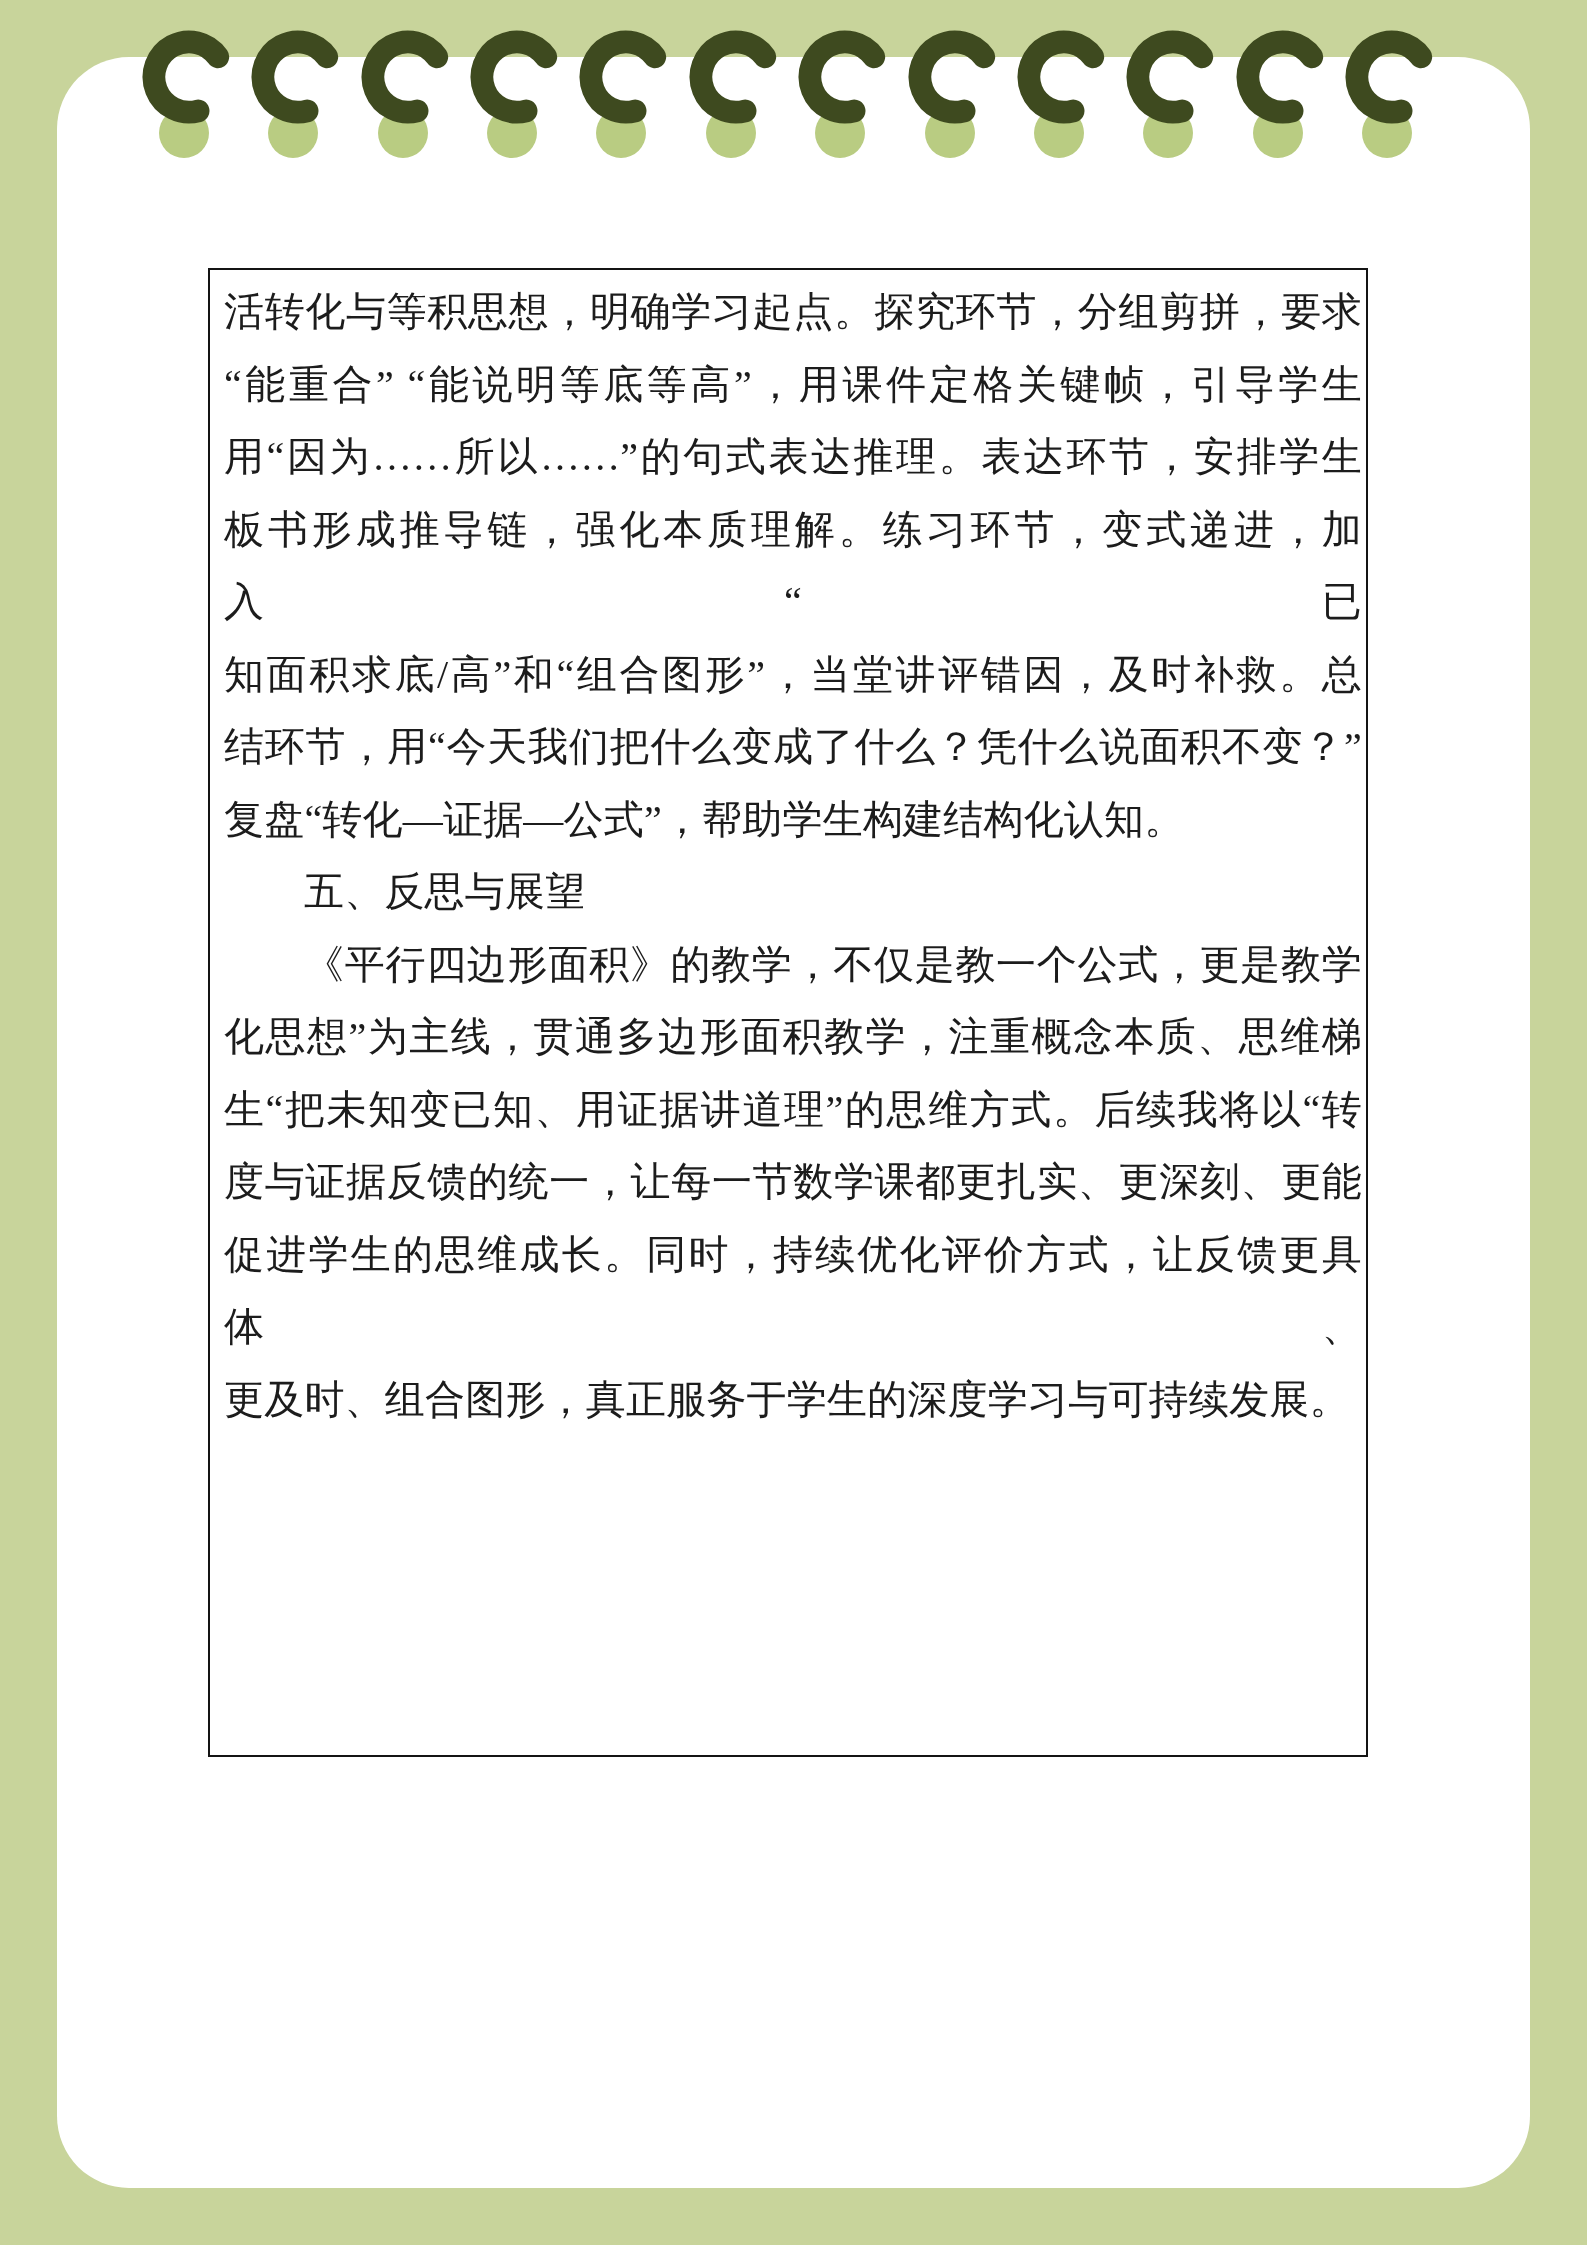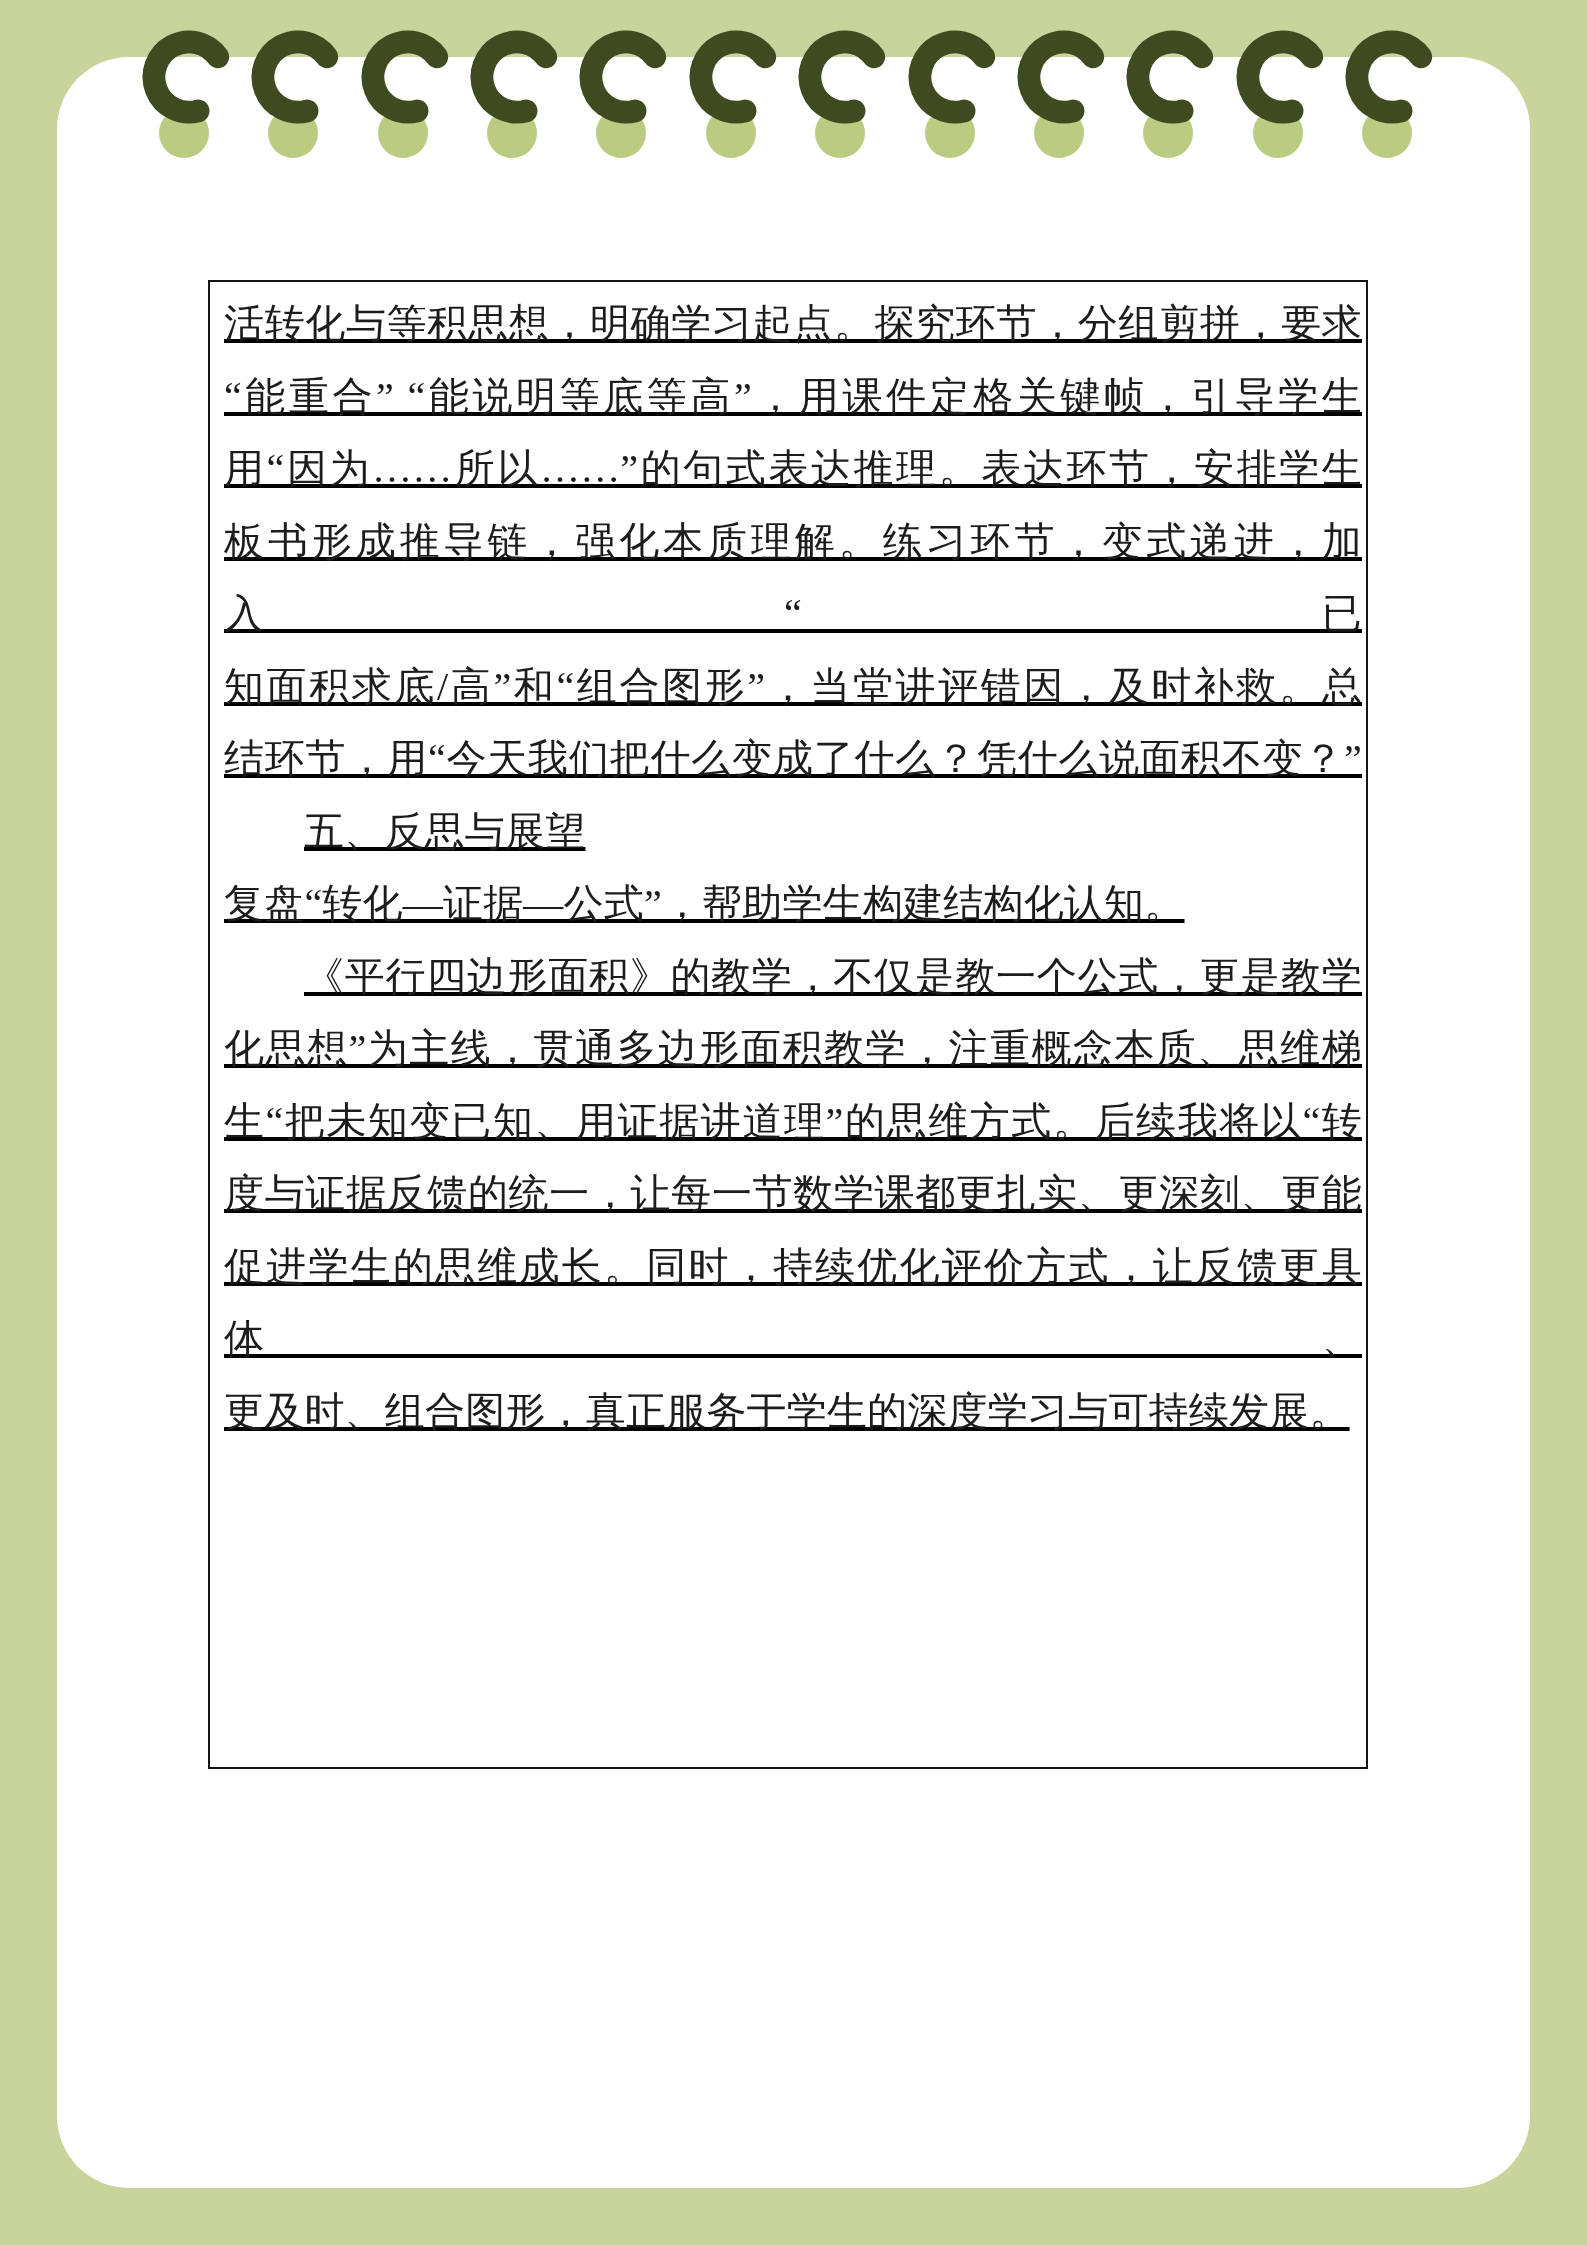--- a/index.html
+++ b/index.html
@@ -33,27 +33,26 @@
     position:relative;width:94px;height:132px;flex:0 0 auto;
   }
   .hole{
     position:absolute;left:17px;top:78px;width:50px;height:50px;
     border-radius:50%;background:var(--hole-green);
   }
   .ring-c{
     position:absolute;left:0;top:0;width:94px;height:94px;
   }
   .textbox{
-    position:absolute;left:208px;top:280px;
+    position:absolute;left:208px;top:268px;
     width:1160px;height:1489px;
     box-sizing:border-box;
     border:2px solid var(--border-black);
     background:var(--page-white);
     padding:6px 4px 0 14px;
-    text-decoration:underline;
   }
   .tline{
     font-size:40px;line-height:72.5px;
     color:var(--text-color);
     text-align:justify;
     text-align-last:justify;
     white-space:normal;
     letter-spacing:0.2px;
   }
   .tline.end{text-align-last:left;}
@@ -139,21 +138,21 @@
     </div>
   </div>
 
 <div class="textbox">
   <div class="tline">活转化与等积思想，明确学习起点。探究环节，分组剪拼，要求</div>
   <div class="tline">“能重合” “能说明等底等高”，用课件定格关键帧，引导学生</div>
   <div class="tline">用“因为……所以……”的句式表达推理。表达环节，安排学生</div>
   <div class="tline">板书形成推导链，强化本质理解。练习环节，变式递进，加入“已</div>
   <div class="tline">知面积求底/高”和“组合图形”，当堂讲评错因，及时补救。总</div>
   <div class="tline">结环节，用“今天我们把什么变成了什么？凭什么说面积不变？”</div>
+  <div class="tline end">复盘“转化—证据—公式”，帮助学生构建结构化认知。</div>
   <div class="tline indent end">五、反思与展望</div>
-  <div class="tline end">复盘“转化—证据—公式”，帮助学生构建结构化认知。</div>
   <div class="tline indent">《平行四边形面积》的教学，不仅是教一个公式，更是教学</div>
   <div class="tline">化思想”为主线，贯通多边形面积教学，注重概念本质、思维梯</div>
   <div class="tline">生“把未知变已知、用证据讲道理”的思维方式。后续我将以“转</div>
   <div class="tline">度与证据反馈的统一，让每一节数学课都更扎实、更深刻、更能</div>
   <div class="tline">促进学生的思维成长。同时，持续优化评价方式，让反馈更具体、</div>
   <div class="tline end">更及时、组合图形，真正服务于学生的深度学习与可持续发展。</div>
 </div>
 
 </body></html>

